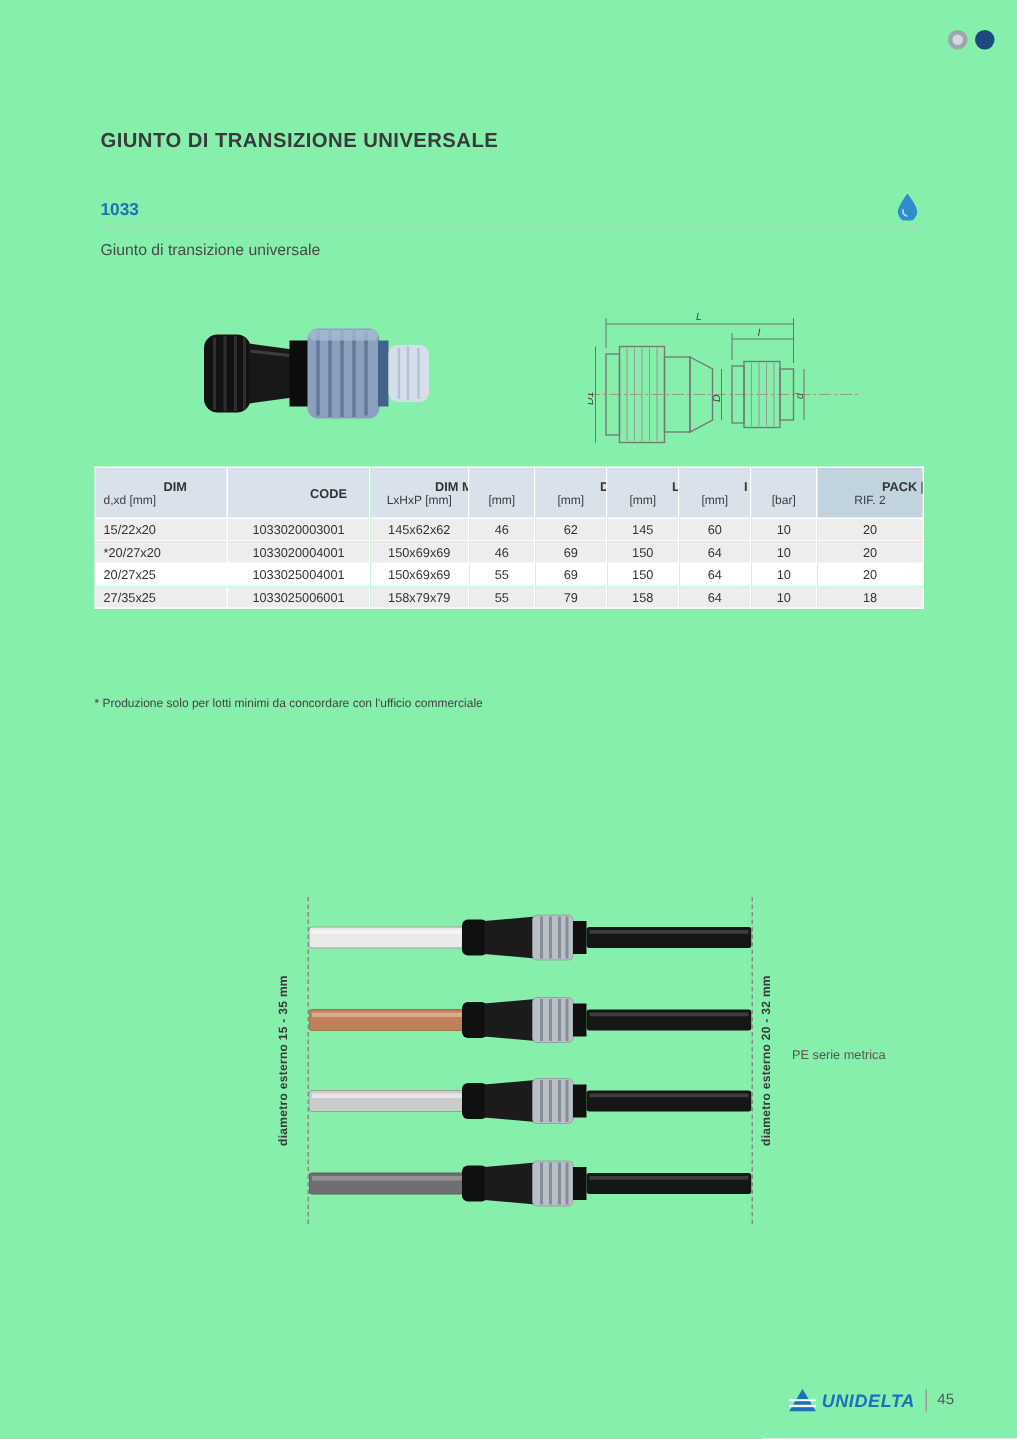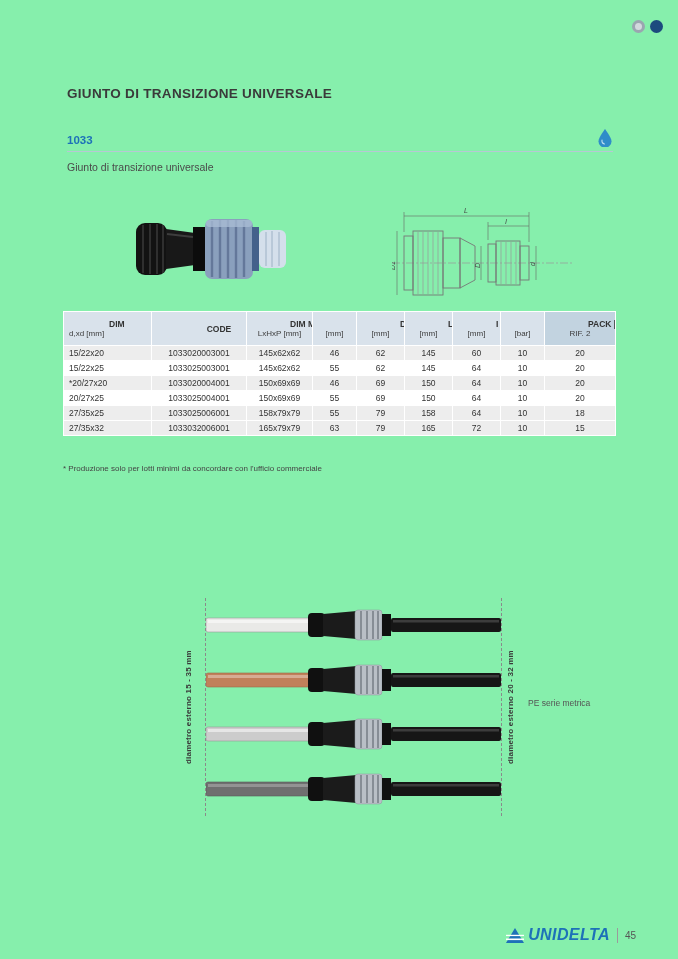--- a/index.html
+++ b/index.html
@@ -50,21 +50,21 @@
   .vlabel { position:absolute; top:598px; height:218px; width:12px;
     writing-mode:vertical-rl; transform:rotate(180deg);
     font-size:8px; font-weight:bold; color:#3a3a3a; text-align:center; letter-spacing:0.2px; }
   .vlabel-left { left:184px; }
   .vlabel-right { left:506px; }
   .materials { position:absolute; left:67px; top:684px; font-size:8.5px; color:#555; line-height:11px; }
   .pe-label { position:absolute; left:528px; top:698px; font-size:8.5px; color:#555; }
 
   
   .footer { position:absolute; top:926px; right:42px; display:flex; align-items:center; gap:7px; }
-  .brand { display:flex; align-items:center; gap:4px; color:#1d71b8; font-weight:bold; font-style:italic; font-size:16px; letter-spacing:0.4px; }
+  .brand { display:flex; align-items:center; gap:4px; color:#1d71b8; font-weight:bold; font-style:italic; font-size:12px; letter-spacing:0.4px; }
   .footer-divider { width:1px; height:15px; background:#9b9b9b; }
   .page-num { font-size:10px; color:#555; }
 </style>
 </head>
 <body>
 
 <div class="page">
 
   <div class="corner-dots">
     <span class="dot dot-gray"></span>
@@ -205,31 +205,20 @@
     </thead>
     <tbody>
         <tr class="odd">
           <td class="col-dim">15/22x20</td>
           <td>1033020003001</td>
           <td>145x62x62</td>
           <td>46</td>
           <td>62</td>
           <td>145</td>
           <td>60</td>
-          <td>10</td>
-          <td>20</td>
-        </tr>
-        <tr class="even">
-          <td class="col-dim">15/22x25</td>
-          <td>1033025003001</td>
-          <td>145x62x62</td>
-          <td>55</td>
-          <td>62</td>
-          <td>145</td>
-          <td>64</td>
           <td>10</td>
           <td>20</td>
         </tr>
         <tr class="odd">
           <td class="col-dim">*20/27x20</td>
           <td>1033020004001</td>
           <td>150x69x69</td>
           <td>46</td>
           <td>69</td>
           <td>150</td>
@@ -251,31 +240,20 @@
         <tr class="odd">
           <td class="col-dim">27/35x25</td>
           <td>1033025006001</td>
           <td>158x79x79</td>
           <td>55</td>
           <td>79</td>
           <td>158</td>
           <td>64</td>
           <td>10</td>
           <td>18</td>
-        </tr>
-        <tr class="odd">
-          <td class="col-dim">27/35x32</td>
-          <td>1033032006001</td>
-          <td>165x79x79</td>
-          <td>63</td>
-          <td>79</td>
-          <td>165</td>
-          <td>72</td>
-          <td>10</td>
-          <td>15</td>
         </tr>
       </tbody>
   </table>
 
   <div class="footnote">* Produzione solo per lotti minimi da concordare con l'ufficio commerciale</div>
 
   <div class="apparatus">
     <svg class="fit-row" width="295" height="46" viewBox="0 0 295 46">
       <rect x="0" y="16" width="106" height="14" rx="2" stroke="#9a9a9a" stroke-width="0.6" fill="#e9e9e7"></rect>
       <rect x="2" y="18" width="102" height="3" fill="#ffffff" opacity="0.5"></rect>

